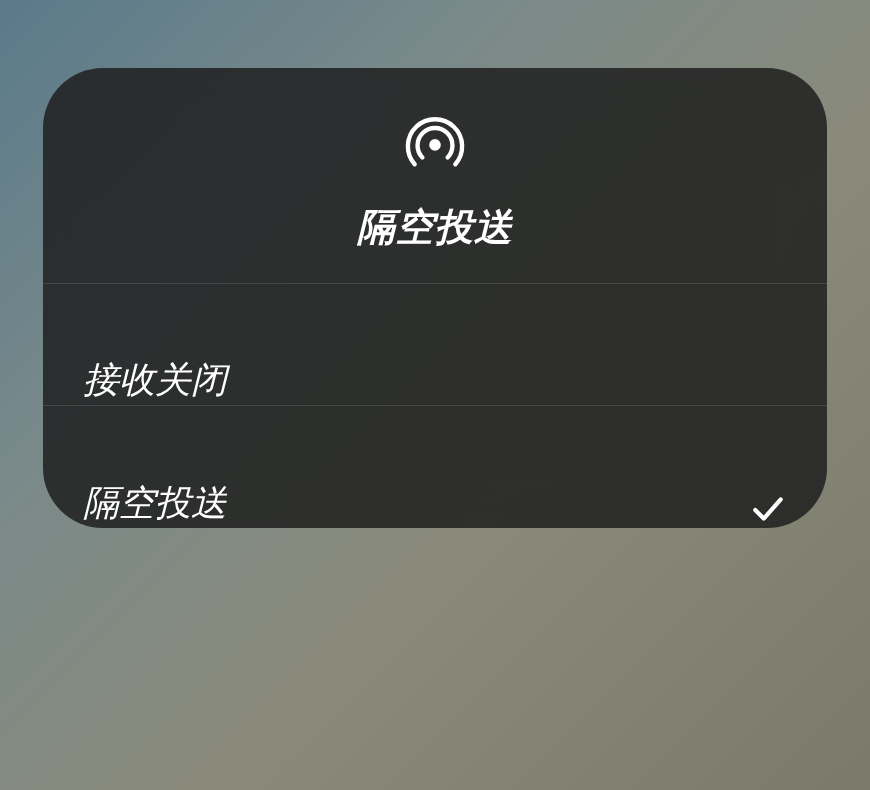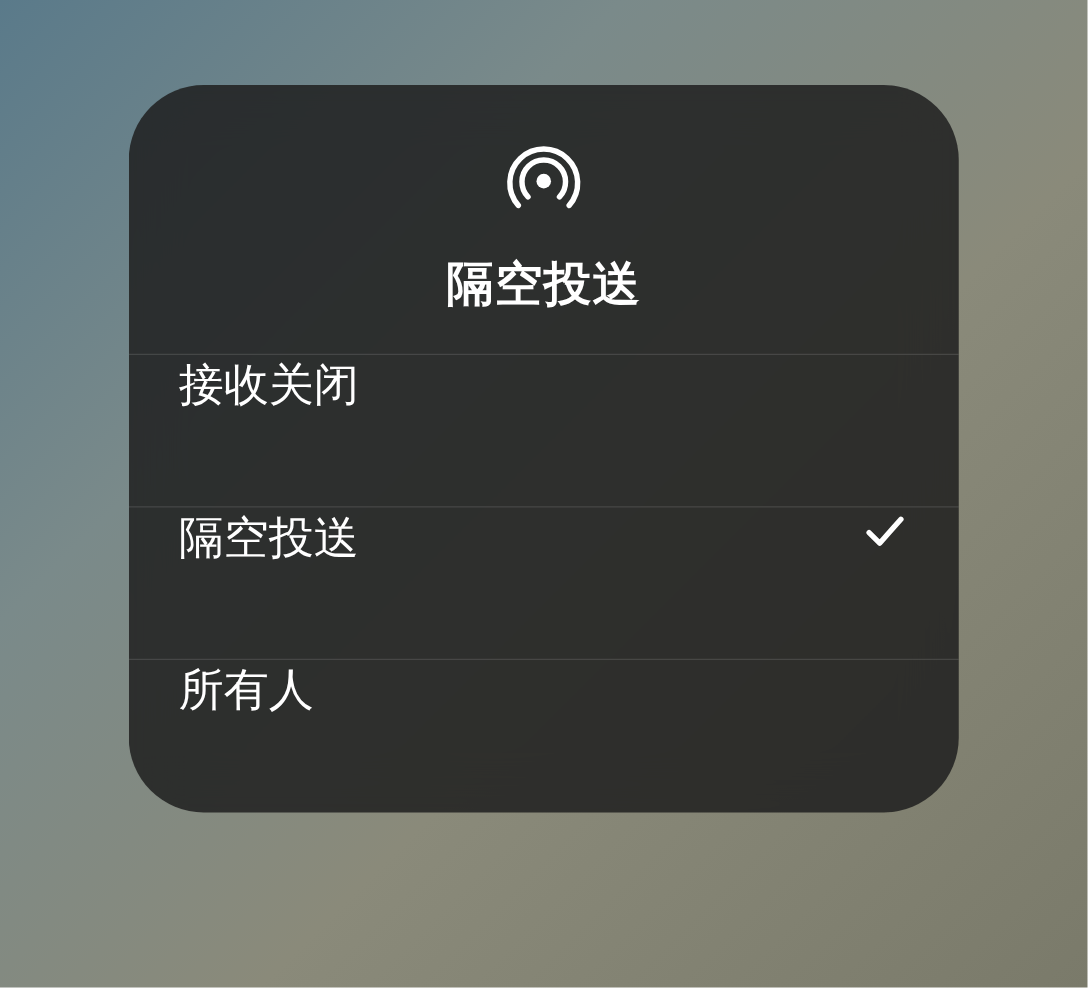--- a/index.html
+++ b/index.html
@@ -14,25 +14,26 @@
       background: linear-gradient(135deg, #5a7a8a 0%, #7a8a8a 30%, #8a8a7a 60%, #7a7a6a 100%);
       font-family: -apple-system, BlinkMacSystemFont, "PingFang SC", "Helvetica Neue", sans-serif;
       display: flex;
       align-items: flex-start;
       justify-content: center;
       padding-top: 68px;
       overflow: hidden;
     }
     
     .panel {
-      width: 664px;
+      width: 784px;
       background: rgba(30, 30, 30, 0.85);
       border-radius: 60px;
       overflow: hidden;
       backdrop-filter: blur(20px);
+      font-style: italic;
     }
     
     .header {
       display: flex;
       flex-direction: column;
       align-items: center;
       padding: 42px 0 30px 0;
       border-bottom: 1px solid rgba(255, 255, 255, 0.12);
     }
     
@@ -52,21 +53,21 @@
       letter-spacing: 1px;
     }
     
     .options {
       display: flex;
       flex-direction: column;
     }
     
     .option {
       display: flex;
-      align-items: flex-start;
+      align-items: flex-end;
       justify-content: space-between;
       padding: 0 40px;
       height: 122px;
       border-bottom: 1px solid rgba(255, 255, 255, 0.12);
       cursor: pointer;
     }
     
     .option:last-child {
       border-bottom: none;
     }
@@ -116,22 +117,14 @@
 
     <div class="option">
       <span class="option-label">隔空投送</span>
       <span class="checkmark">
         <svg width="34" height="34" viewBox="0 0 32 32" fill="none">
           <path d="M 4 17 L 12 25 L 28 7" stroke="#ffffff" stroke-width="4" fill="none" stroke-linecap="round" stroke-linejoin="round"></path>
         </svg>
       </span>
     </div>
 
-    <div class="option">
-      <span class="option-label">所有人</span>
-      <span class="checkmark hidden">
-        <svg width="34" height="34" viewBox="0 0 32 32" fill="none">
-          <path d="M 4 17 L 12 25 L 28 7" stroke="#ffffff" stroke-width="4" fill="none" stroke-linecap="round" stroke-linejoin="round"></path>
-        </svg>
-      </span>
-    </div>
   </div>
 </div>
 
 </body></html>

